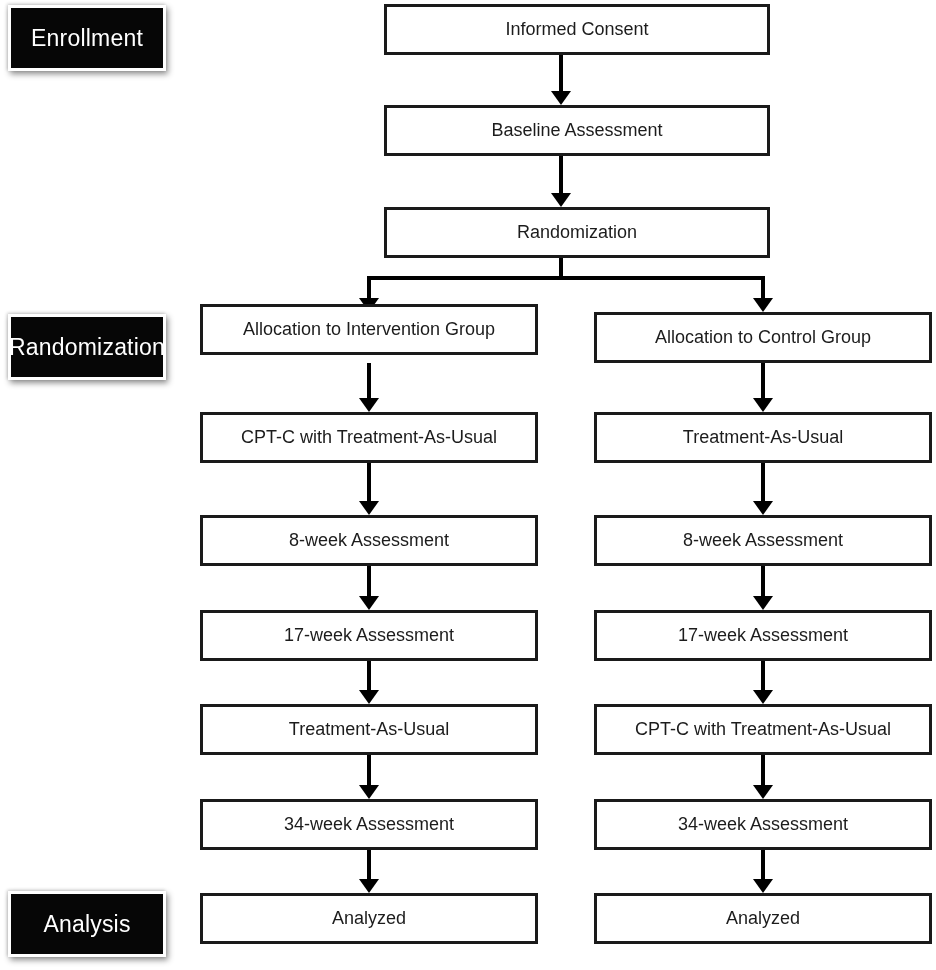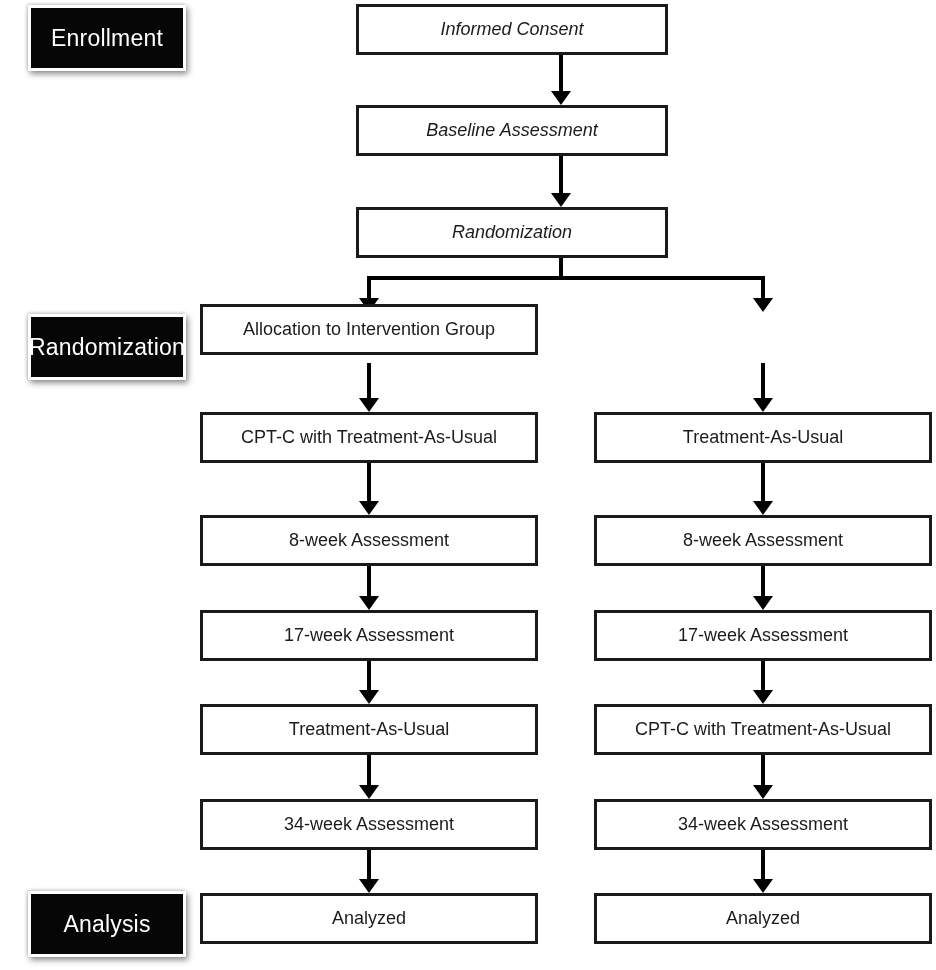--- a/index.html
+++ b/index.html
@@ -27,36 +27,35 @@
     height:66px;
     background:var(--stage-bg);
     border:3px solid #ffffff;
     box-shadow:2px 3px 6px rgba(0,0,0,0.45), -1px -1px 3px rgba(0,0,0,0.18);
     color:var(--stage-text);
     display:flex;
     align-items:center;
     justify-content:center;
     font-size:23px;
     letter-spacing:0.2px;
-    margin-left:20px;
   }
   
   .flow-box{
     position:absolute;
     height:51px;
     background:#ffffff;
     border:3px solid var(--box-border);
     display:flex;
     align-items:center;
     justify-content:center;
     font-size:18px;
     color:#1c1c1c;
     text-align:center;
   }
-  .col-center{left:356px;width:312px;font-style:italic;}
+  .col-center{left:384px;width:386px;}
   .col-left{left:200px;width:338px;}
   .col-right{left:594px;width:338px;}
   
   .arrow{
     position:absolute;
     width:20px;
   }
   .arrow .stem{
     position:absolute;
     left:8px;
@@ -165,20 +164,23 @@
     </div>
   <div class="arrow" style="left:359px;top:755px;height:44px;">
       <div class="stem"></div>
       <div class="head"></div>
     </div>
   <div class="arrow" style="left:359px;top:850px;height:43px;">
       <div class="stem"></div>
       <div class="head"></div>
     </div>
 
+  <div class="flow-box col-right" style="top:312px;">
+      <span>Allocation to Control Group</span>
+    </div>
   <div class="flow-box col-right" style="top:412px;">
       <span>Treatment-As-Usual</span>
     </div>
   <div class="flow-box col-right" style="top:515px;">
       <span>8-week Assessment</span>
     </div>
   <div class="flow-box col-right" style="top:610px;">
       <span>17-week Assessment</span>
     </div>
   <div class="flow-box col-right" style="top:704px;">

